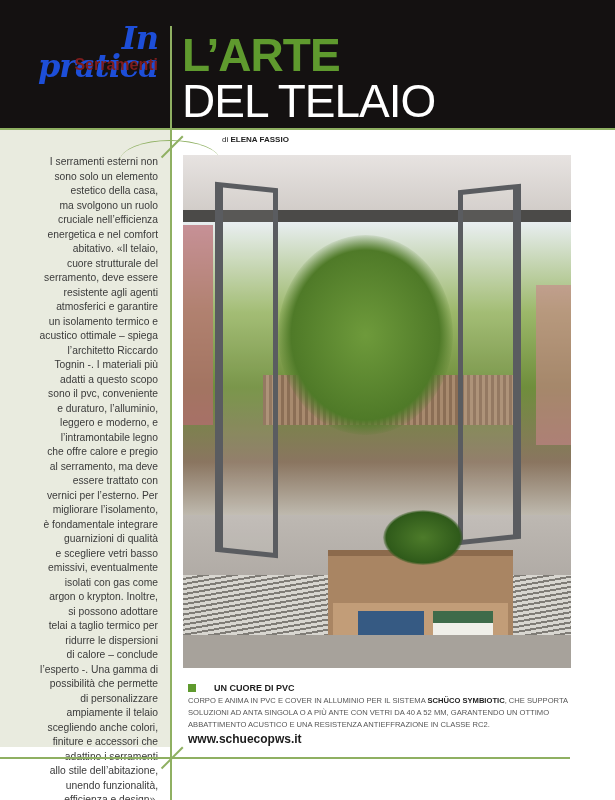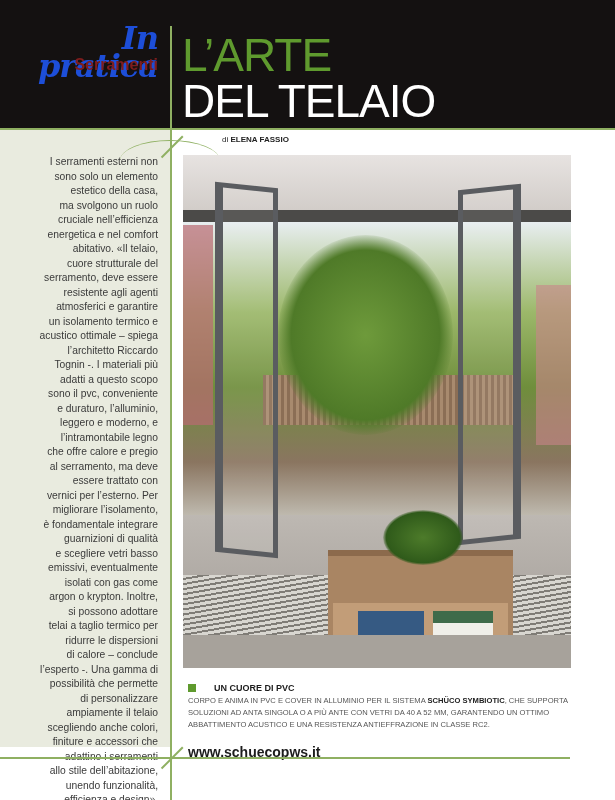--- a/index.html
+++ b/index.html
@@ -18,21 +18,21 @@
     font-size: 32px; color: #1d4ed8; letter-spacing: -1px; line-height: 28px;
   }
   .kicker-sub {
     position: absolute; left: 30px; top: 56px; width: 128px; text-align: right;
     font-family: "Liberation Sans", sans-serif; font-size: 16px; line-height: 18px;
     color: #7f1d1d; font-weight: bold;
   }
   .title-line1 {
     position: absolute; left: 182px; top: 32px;
     font-family: "Liberation Sans", sans-serif; font-size: 46px; line-height: 46px;
-    color: #5f9a2e; letter-spacing: -1px; font-weight: normal;
+    color: #5f9a2e; letter-spacing: -1px; font-weight: bold;
   }
   .title-line2 {
     position: absolute; left: 182px; top: 78px;
     font-family: "Liberation Sans", sans-serif; font-size: 46px; line-height: 46px;
     color: #ffffff; letter-spacing: -1px;
   }
   .vrule {
     position: absolute; left: 170px; top: 26px; width: 2px; height: 774px;
     background: #8fb062;
   }
@@ -81,21 +81,21 @@
   .photo .plant { position:absolute; left:200px; top:355px; width:80px; height:55px; border-radius:50%; background: radial-gradient(#4d7b2a,#2f5a1a 65%,rgba(0,0,0,0) 72%); }
   .photo .sofa { position:absolute; left:0; top:480px; width:100%; height:33px; background:#a7a29b; }
   .caption {
     position: absolute; left: 188px; top: 683px; width: 400px;
     font-family: "Liberation Sans", sans-serif;
   }
   .caption-title { font-size: 9px; font-weight: bold; color: #1c1c1c; display:flex; align-items:center; gap:18px; }
   .square { width: 8px; height: 8px; background: #5f9a2e; display:inline-block; }
   .caption-body { font-size: 7.6px; line-height: 12px; color: #555; text-transform: uppercase; margin-top: 2px; }
   .caption-body b { color: #222; text-align: right; }
-  .caption-url { font-size: 14px; font-weight: bold; color: #1c1c1c; margin-top: 13px; }
+  .caption-url { font-size: 12px; font-weight: bold; color: #1c1c1c; margin-top: 1px; }
   .hrule-bottom {
     position: absolute; left: 0; top: 757px; width: 570px; height: 2px; background: #8fb062;
   }
   .folio {
     position: absolute; left: 44px; top: 771px;
     font-family: "Liberation Sans", sans-serif; font-size: 8px; color: #444; margin-top: 44px;
   }
   .tick { position:absolute; width:30px; height:1.5px; background:#8fb062; transform: rotate(-45deg); }
   .arc { position:absolute; left:120px; top:140px; width:100px; height:40px; border-top:1.5px solid #8fb062; border-radius:50%; }
 </style>

